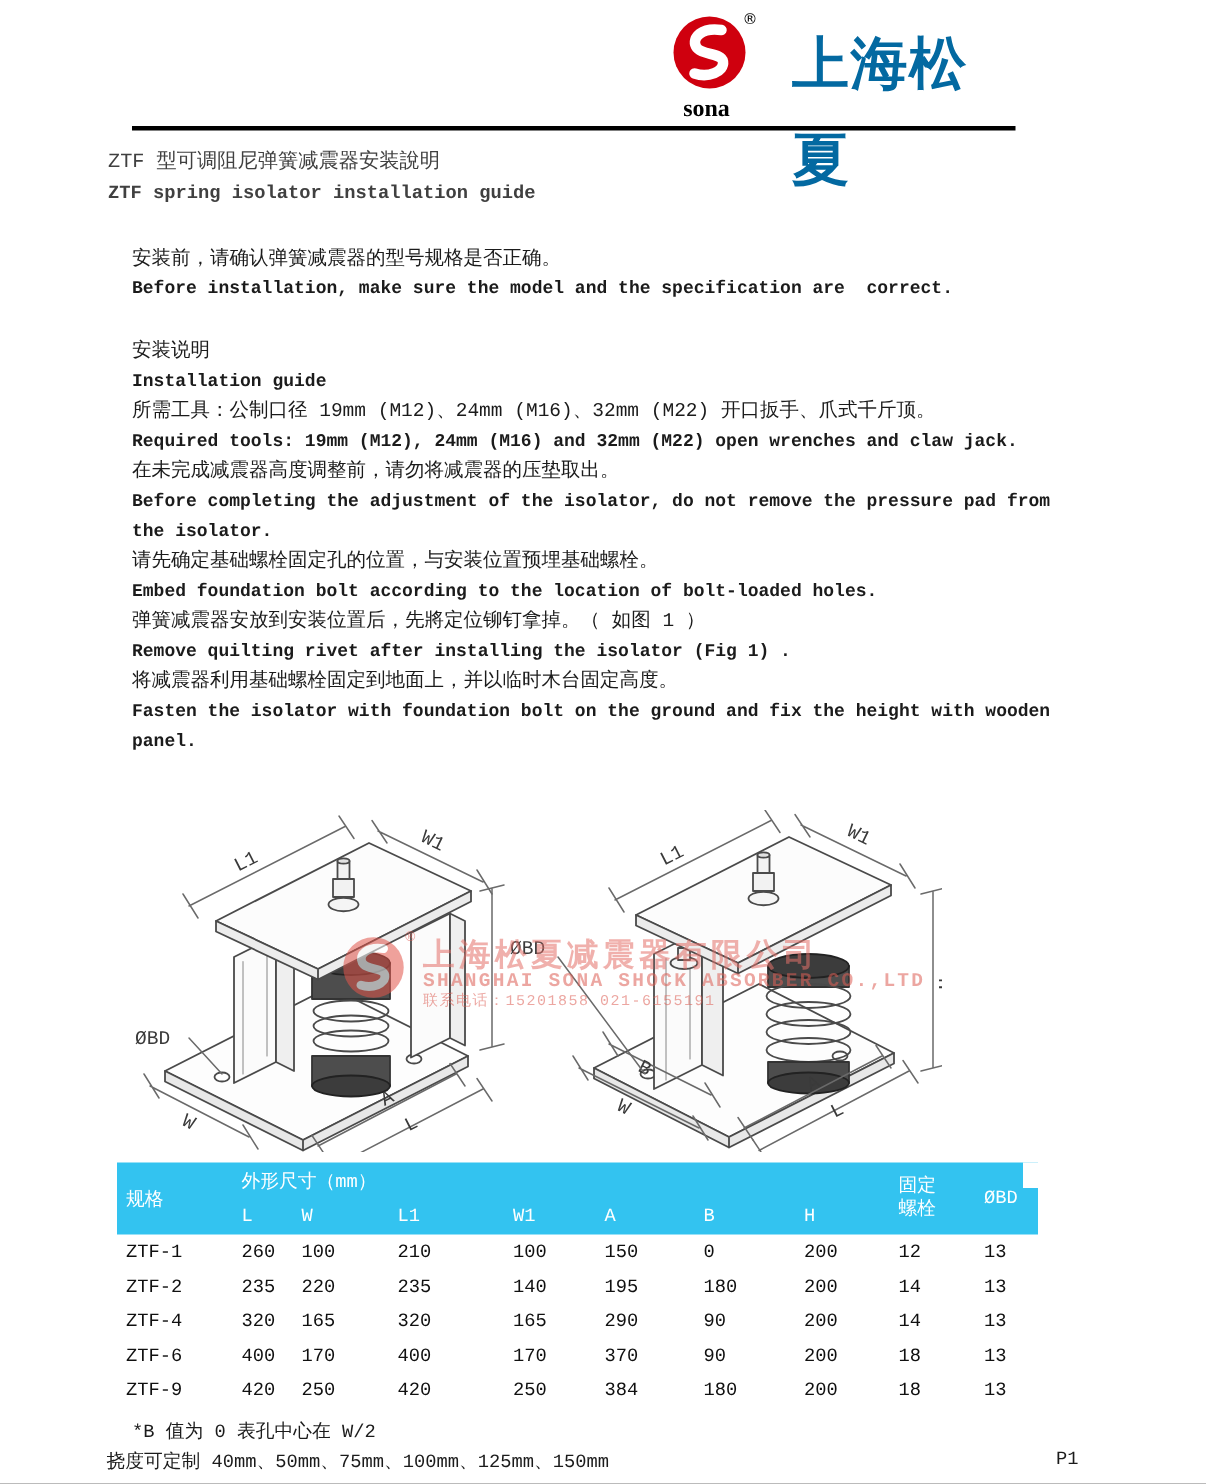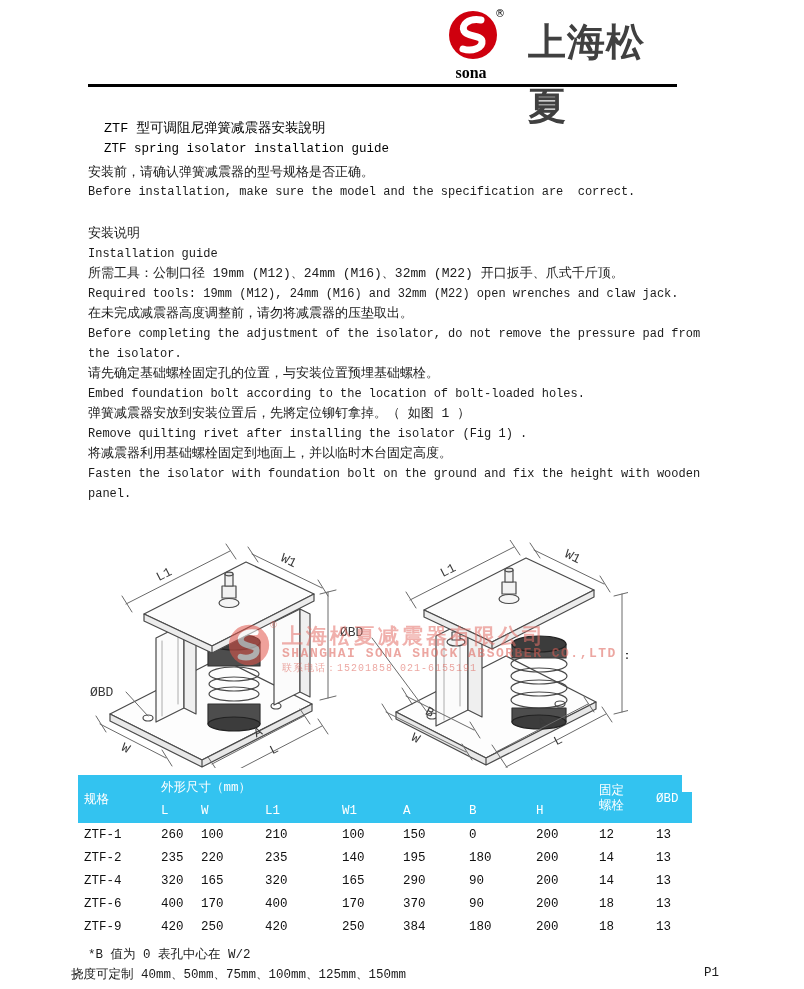--- a/index.html
+++ b/index.html
@@ -6,32 +6,32 @@
   .page{position:relative;width:804px;height:989px;background:#ffffff;margin:0 auto;
         font-family:"Liberation Mono","DejaVu Sans Mono",monospace;color:#1b1b1b;overflow:hidden;}
   
   .logo-wrap{position:absolute;left:443px;top:10px;width:236px;height:72px;display:flex;align-items:flex-start;}
   .logo-s{position:relative;width:62px;height:72px;}
   .logo-s svg{display:block;margin:0 auto;}
   .logo-sona{position:absolute;left:0;bottom:0;width:56px;text-align:center;
              font-family:"Liberation Serif","DejaVu Serif",serif;font-weight:bold;font-size:16px;color:#000;}
   .logo-reg{position:absolute;right:-2px;top:-2px;font-size:10px;color:#000;font-family:"DejaVu Sans",sans-serif;}
   .logo-cn{font-family:"DejaVu Sans","Liberation Sans",sans-serif;font-weight:bold;font-size:38px;
-           color:#404040;line-height:64px;margin-left:25px;letter-spacing:1px;}
+           color:#0369a1;line-height:64px;margin-left:25px;letter-spacing:1px;}
   .head-rule{position:absolute;left:88px;top:84px;width:589px;height:3px;background:#000;}
   
-  .doc-title{position:absolute;left:104px;top:98px;line-height:21px;color:#000000;margin-top:20px;}
+  .doc-title{position:absolute;left:72px;top:98px;line-height:21px;color:#404040;}
   .doc-title .cn{font-size:13.5px;}
   .doc-title .en{font-size:12.5px;}
   
   .intro{position:absolute;left:88px;top:162px;line-height:21px;}
   .guide{position:absolute;left:88px;top:224px;line-height:20px;}
   .line{white-space:pre;height:20px;}
   .cn{font-size:13px;}
-  .en{font-size:12px;}
+  .en{font-size:12px;font-weight:bold;}
   
   .figure{position:absolute;left:88px;top:540px;width:540px;height:228px;}
   .figure svg{position:absolute;left:0;top:0;}
   .dim-label{font-family:"Liberation Mono","DejaVu Sans Mono",monospace;font-size:13px;fill:#3a3a3a;}
   .watermark{position:absolute;left:228px;top:624px;width:470px;display:flex;opacity:0.55;pointer-events:none;}
   .wm-logo{position:relative;width:46px;height:46px;margin-right:8px;}
   .wm-reg{position:absolute;right:-4px;top:-4px;font-size:9px;color:#e05a50;font-family:"DejaVu Sans",sans-serif;}
   .wm-text .wm-cn{font-size:21px;font-weight:bold;color:#e4716a;letter-spacing:3px;
                   font-family:"DejaVu Sans","Liberation Sans",sans-serif;line-height:24px;}
   .wm-text .wm-en{font-size:13px;color:#dd5f55;letter-spacing:1.5px;font-weight:bold;line-height:12px;}

